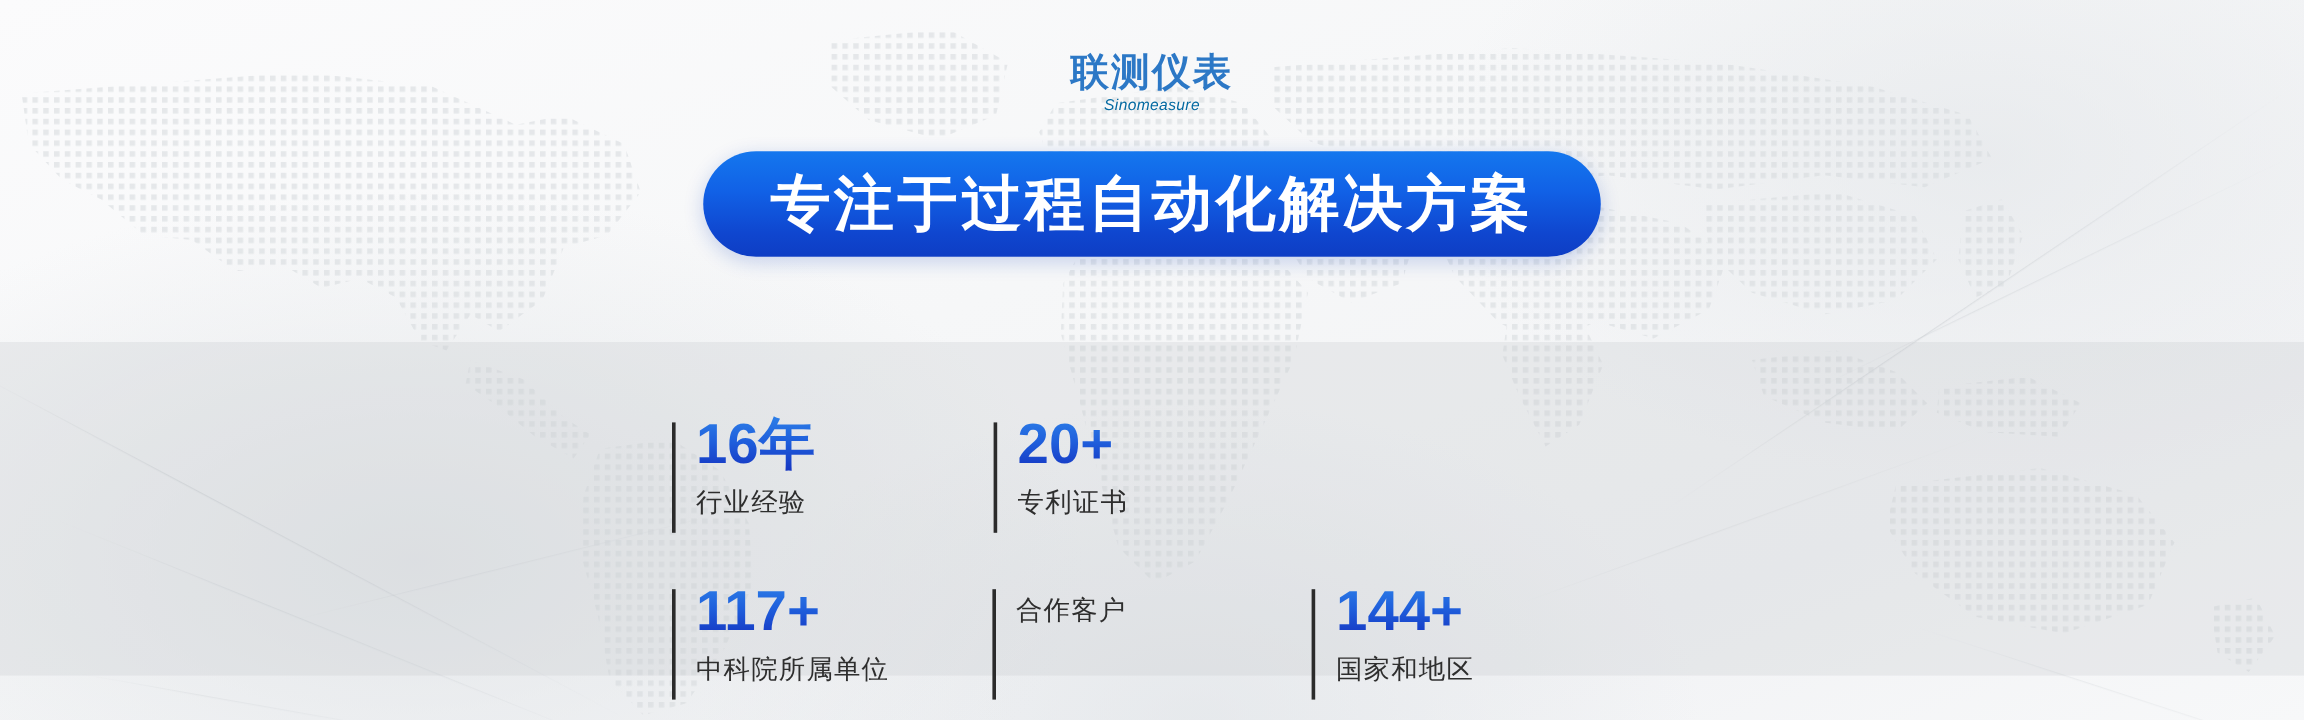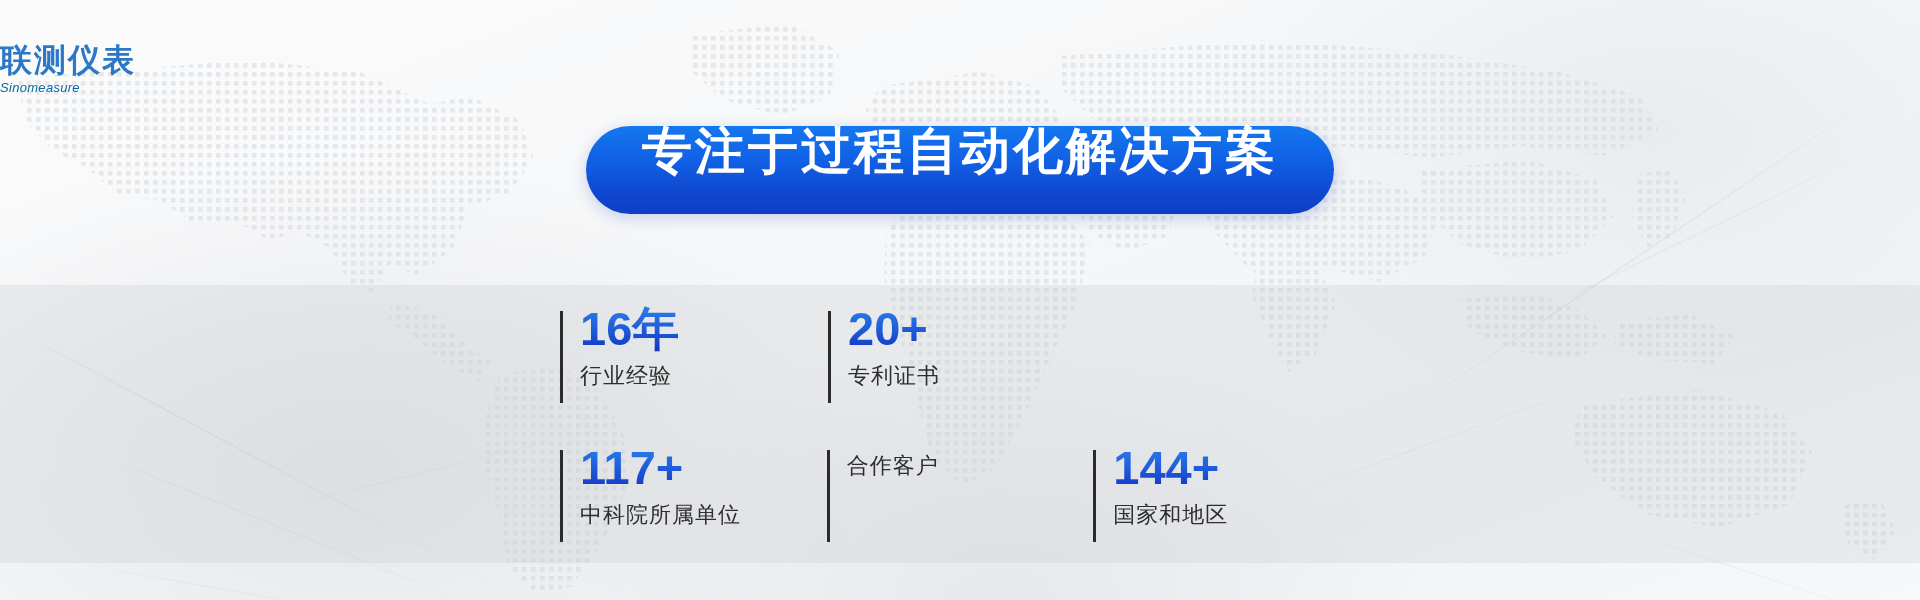--- a/index.html
+++ b/index.html
@@ -63,20 +63,21 @@
     width: 1920px; height: 278px;
     background: rgba(196,201,206,0.28);
     pointer-events: none;
   }
 
   
   .logo-block {
     position: absolute;
     left: 0; right: 0;
     top: 44px;
+    text-align: center;
     line-height: 1;
   }
   .logo-cn {
     font-size: 32px;
     font-weight: bold;
     letter-spacing: 2px;
     color: #2c78c6;
     font-family: "Liberation Sans", "DejaVu Sans", sans-serif;
   }
   .logo-en {
@@ -92,21 +93,21 @@
   
   .headline-wrap {
     position: absolute;
     left: 0; right: 0;
     top: 126px;
     display: flex;
     justify-content: center;
   }
   .headline-pill {
     display: inline-flex;
-    align-items: flex-start;
+    align-items: center;
     justify-content: center;
     height: 88px;
     padding: 0 56px;
     border-radius: 48px;
     background: linear-gradient(to bottom, #1477ee 0%, #1161e6 38%, #0f46cf 78%, #0e3dc4 100%);
     box-shadow: 0 4px 16px rgba(20,70,190,0.22);
   }
   .headline-text {
     color: #ffffff;
     font-size: 50px;
@@ -120,20 +121,21 @@
   
   .stats-grid {
     position: absolute;
     left: 560px;
     top: 305px;
     width: 800px;
   }
   .stats-row {
     display: flex;
     height: 139px;
+    align-items: flex-end;
   }
   .stat {
     display: flex;
     align-items: flex-start;
     width: 268px;
   }
   .stat-rule {
     width: 3px;
     height: 92px;
     background: #2b2b2b;
@@ -156,21 +158,21 @@
     -webkit-text-fill-color: transparent;
     color: #1a45cc;
     font-family: "Liberation Sans", "DejaVu Sans", sans-serif;
   }
   .stat-label {
     margin-top: 13px;
     font-size: 22px;
     color: #2e2e2e;
     letter-spacing: 1px;
     white-space: nowrap;
-    font-family: Liberation Mono, monospace;
+    font-family: Liberation Sans, sans-serif;
   }
 </style>
 </head>
 <body>
 
 <div id="banner">
 
   <div class="marble-base"></div>
 
   <div class="vein v1"></div>

